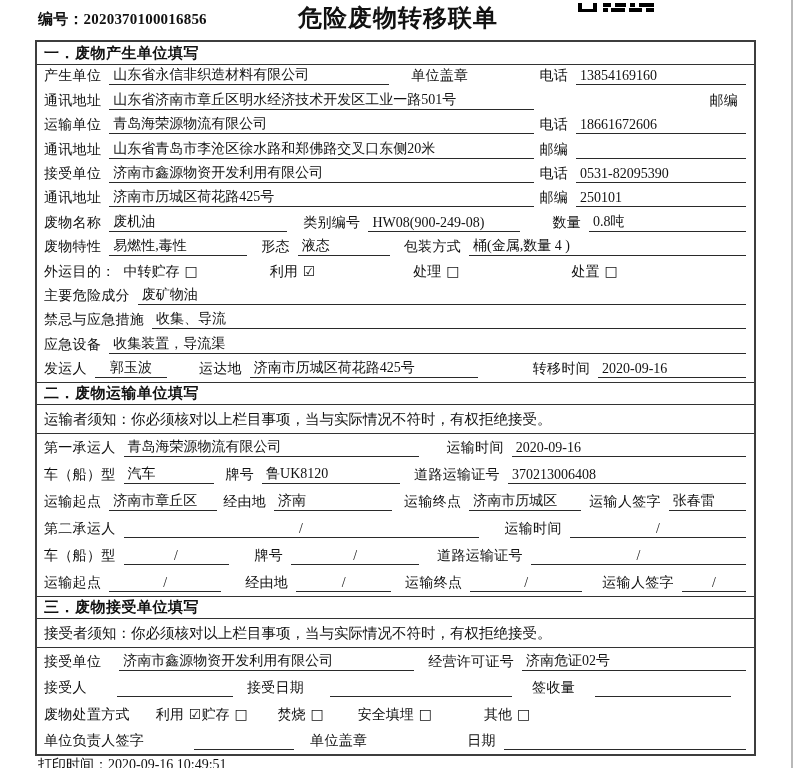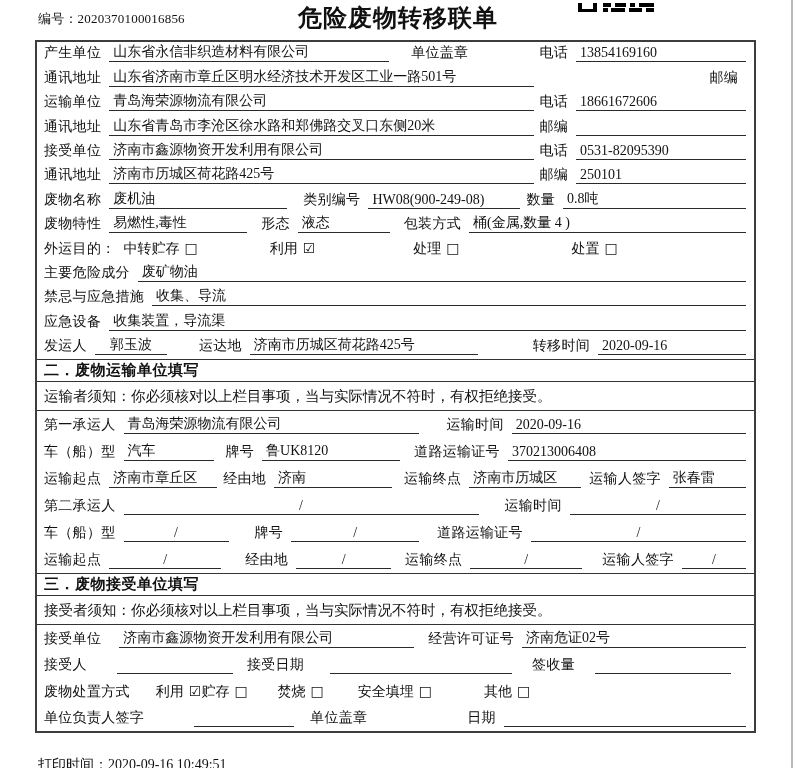--- a/index.html
+++ b/index.html
@@ -3,21 +3,21 @@
 <meta charset="utf-8">
 <style>
   html,body{margin:0;padding:0;}
   body{
     width:796px;height:768px;background:#ffffff;overflow:hidden;
     font-family:"Liberation Serif","DejaVu Serif",serif;
     color:#111;font-size:14px;position:relative;
   }
   
   .doc-header{position:relative;height:40px;}
-  .doc-no{position:absolute;left:38px;top:10px;font-size:13px;letter-spacing:.2px;}
+  .doc-no{position:absolute;left:38px;top:10px;font-size:15px;letter-spacing:.2px;font-weight:bold;}
   .doc-title{position:absolute;left:0;top:2px;width:100%;text-align:center;
     font-size:24px;font-weight:bold;letter-spacing:1px;}
   .qr-fragment{position:absolute;left:578px;top:0;width:76px;height:9px;}
   .page-edge-line{position:absolute;left:791px;top:0;width:2px;height:768px;background:#b9b9b9;}
 
   
   .form-table{
     position:absolute;left:35px;top:40px;width:721px;box-sizing:border-box;
     border:2px solid #3d3d3d;background:#fff;
   }
@@ -71,20 +71,21 @@
 <div class="page-edge-line"></div>
 
 <div class="doc-header">
   <div class="doc-no"><span>编号：</span><span>2020370100016856</span></div>
   <div class="doc-title">危险废物转移联单</div>
 </div>
 
 <div class="form-table">
 
   <div class="s1">
+    <div class="sec-hd">一．废物产生单位填写</div>
 
     <div class="row">
       <span class="lbl">产生单位</span>
       <span class="val" style="width:280px">山东省永信非织造材料有限公司</span>
       <span class="lbl" style="margin-left:22px">单位盖章</span>
       <span class="lbl ml-a">电话</span>
       <span class="val" style="width:170px">13854169160</span>
     </div>
 
     <div class="row">
@@ -119,21 +120,21 @@
       <span class="val" style="width:425px">济南市历城区荷花路425号</span>
       <span class="lbl ml-a">邮编</span>
       <span class="val" style="width:170px">250101</span>
     </div>
 
     <div class="row">
       <span class="lbl">废物名称</span>
       <span class="val" style="width:178px">废机油</span>
       <span class="lbl" style="margin-left:16px">类别编号</span>
       <span class="val" style="width:152px">HW08(900-249-08)</span>
-      <span class="lbl" style="margin-left:6px">数量</span>
+      <span class="lbl" style="margin-left:32px">数量</span>
       <span class="val fill">0.8吨</span>
     </div>
 
     <div class="row">
       <span class="lbl">废物特性</span>
       <span class="val" style="width:138px">易燃性,毒性</span>
       <span class="lbl" style="margin-left:14px">形态</span>
       <span class="val" style="width:92px">液态</span>
       <span class="lbl" style="margin-left:14px">包装方式</span>
       <span class="val fill">桶(金属,数量 4 )</span>

